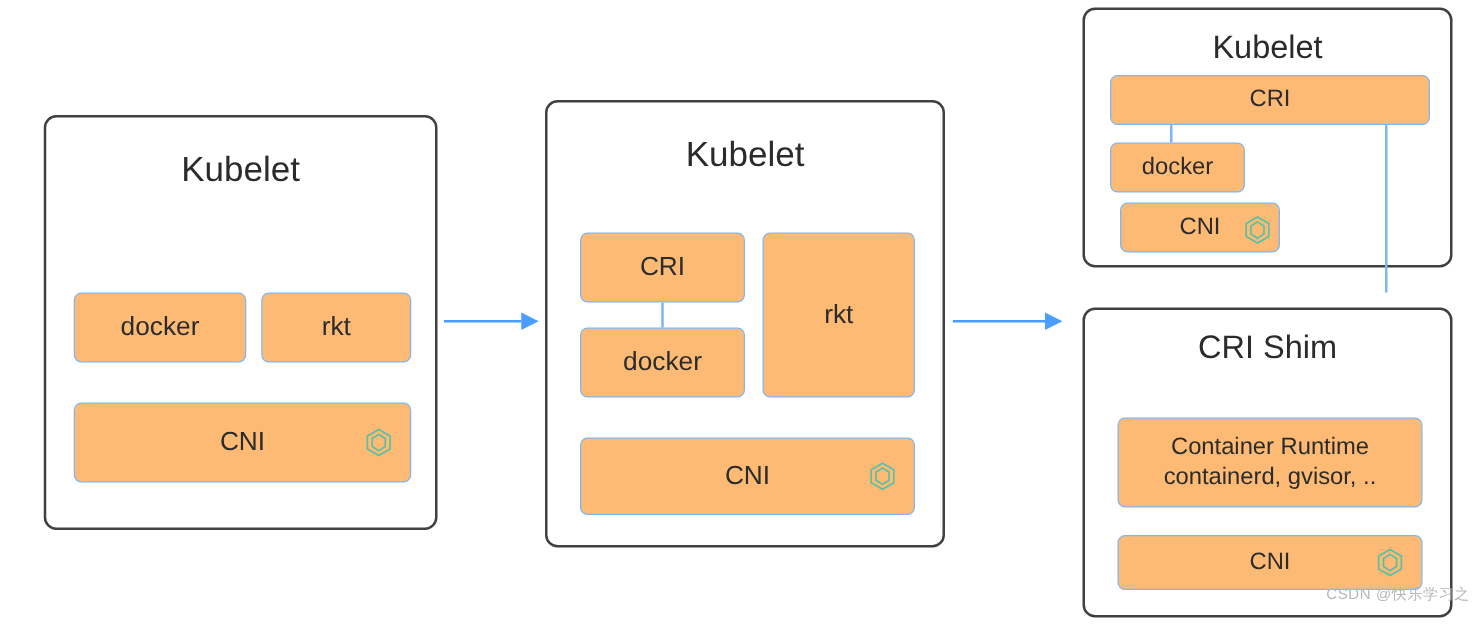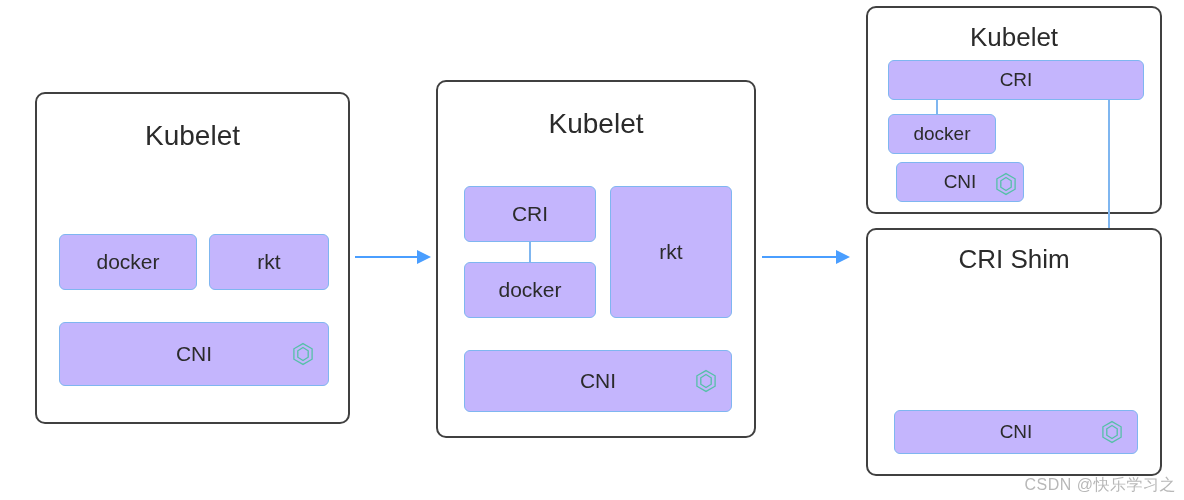--- a/index.html
+++ b/index.html
@@ -27,21 +27,21 @@
       font-size: 28px;
       font-weight: 400;
       color: #2b2b2b;
       padding-top: 26px;
     }
     .panel-title.sm { font-size: 26px; padding-top: 14px; }
     .box {
       position: absolute;
       border: 1px solid #7fb6f0;
       border-radius: 6px;
-      background: #c4b5fd;
+      background: #fdba74;
       display: flex;
       align-items: center;
       justify-content: center;
       font-size: 21px;
       color: #2b2b2b;
       text-align: center;
     }
     .box.sm { font-size: 19px; }
     .box .inner-text { padding: 4px 8px; line-height: 1.25; }
     .cni-icon {
@@ -62,22 +62,22 @@
       fill: #4a9eff;
     }
     .vconnector {
       position: absolute;
       width: 2px;
       background: #7fb6f0;
     }
     .watermark {
       position: absolute;
       right: 8px;
-      bottom: 4px;
-      font-size: 16px;
+      bottom: 16px;
+      font-size: 12px;
       color: #b8b8b8;
       letter-spacing: 0.5px;
     }
   </style>
 </head>
 <body>
 
 <div class="stage">
 
   <div class="panel" style="left:35px; top:92px; width:315px; height:332px;">
@@ -156,23 +156,26 @@
               <polygon points="20,4 34,12 34,28 20,36 6,28 6,12"></polygon>
               <polygon points="20,10 28,15 28,25 20,30 12,25 12,15"></polygon>
             </g>
           </svg>
       </span>
     </div>
   </div>
 
   <div class="vconnector" style="left:1108px; top:100px; height:134px;"></div>
 
-  <div class="panel" style="left:866px; top:228px; width:296px; height:248px;">
+  <div class="panel" style="left:866px; top:246px; width:296px; height:248px;">
     <div class="panel-title sm">CRI Shim</div>
 
+    <div class="box sm" style="left:26px; top:86px; width:244px; height:72px;">
+      <span class="inner-text">Container Runtime containerd, gvisor, ..</span>
+    </div>
     <div class="box sm" style="left:26px; top:180px; width:244px; height:44px;">
       <span class="inner-text">CNI</span>
       <span class="cni-icon">
         <svg viewBox="0 0 40 40">
             <g fill="none" stroke="#55c0a8" stroke-width="2">
               <polygon points="20,4 34,12 34,28 20,36 6,28 6,12"></polygon>
               <polygon points="20,10 28,15 28,25 20,30 12,25 12,15"></polygon>
             </g>
           </svg>
       </span>

